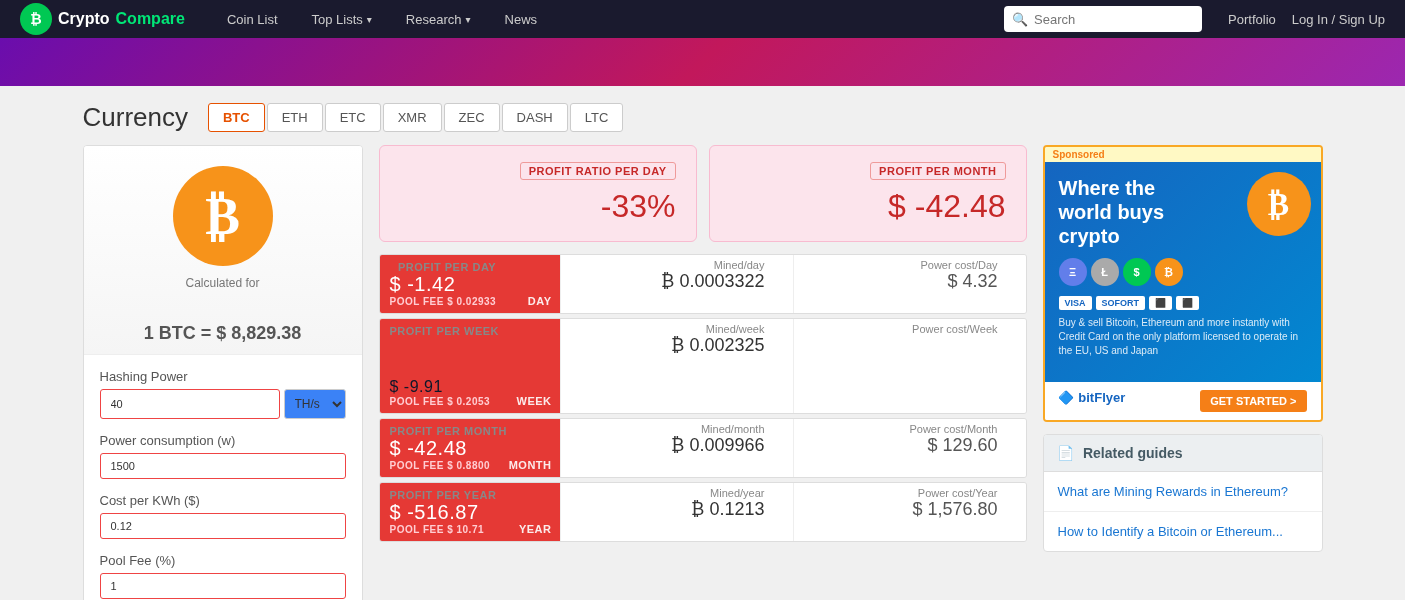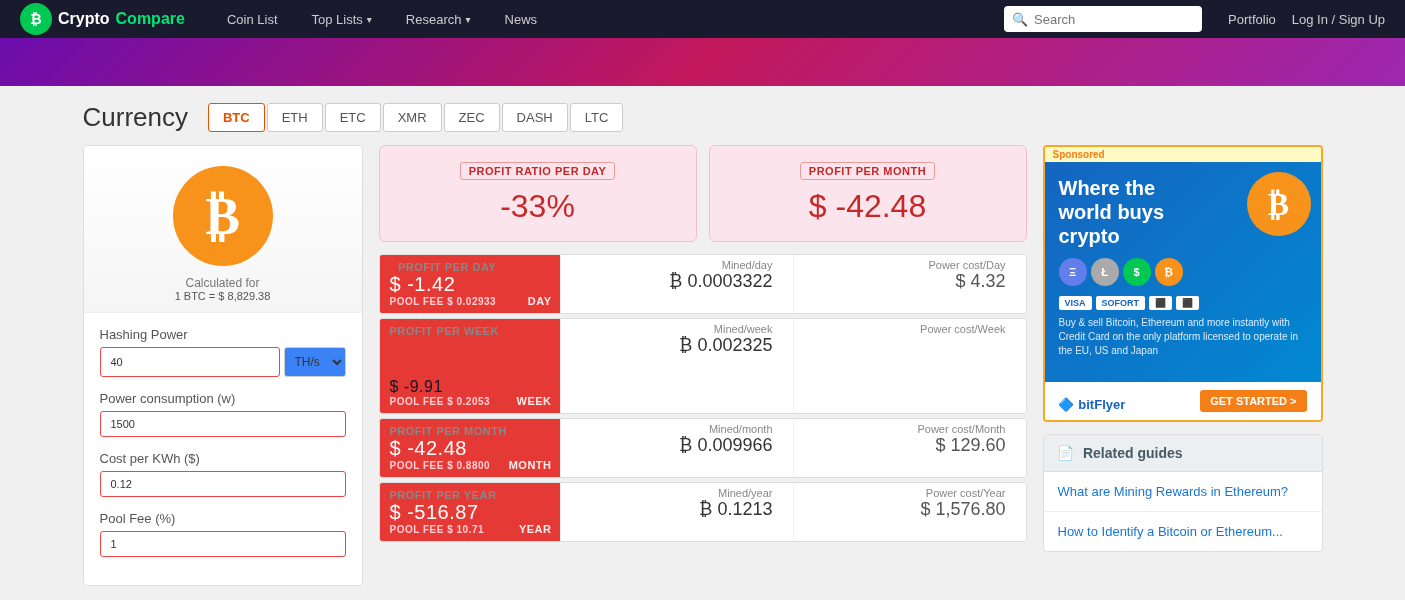--- a/index.html
+++ b/index.html
@@ -136,21 +136,21 @@
       display: flex; align-items: center; justify-content: center;
       margin-bottom: 10px;
     }
     .btc-symbol {
       font-size: 52px;
       color: #fff;
       font-weight: bold;
       font-family: serif;
     }
     .calculated-label { font-size: 12px; color: #777; }
-    .calculated-value { font-size: 11px; color: #555; font-weight: 400; }
+    .calculated-value { font-size: 18px; color: #555; font-weight: 700; margin-top: 33px; }
 
     .form-section { padding: 14px 16px; }
     .form-group { margin-bottom: 14px; }
     .form-label { font-size: 13px; color: #555; margin-bottom: 5px; display: block; font-weight: 500; }
     .form-control {
       width: 100%;
       border: 1px solid #ef4444;
       border-radius: 3px;
       padding: 6px 10px;
       font-size: 11px;
@@ -175,21 +175,21 @@
 
     
     .profit-summary {
       display: grid;
       grid-template-columns: 1fr 1fr;
       gap: 12px;
     }
     .profit-card {
       border-radius: 6px;
       padding: 16px 20px;
-      text-align: center;
+      text-align: right;
     }
     .profit-card-day {
       background: #fce4ec;
       border: 1px solid #f8bbd0;
     }
     .profit-card-month {
       background: #fce4ec;
       border: 1px solid #f8bbd0;
     }
     .profit-card-label {
@@ -225,21 +225,21 @@
       display: flex; align-items: flex-end; justify-content: flex-start;
       padding: 6px 10px 6px;
       font-size: 12px;
       font-weight: 600;
       text-transform: uppercase;
       letter-spacing: 0.5px;
       position: relative;
     }
     .detail-col {
       background: #fff;
-      padding: 4px 20px;
+      padding: 4px 28px;
       text-align: right;
       border-left: 1px solid #eee;
     }
     .col-sublabel {
       font-size: 11px;
       color: #888;
       text-align: right;
     }
     .col-value-dark {
       font-size: 18px;
@@ -306,21 +306,21 @@
       display: flex; gap: 4px; align-items: center; margin-bottom: 6px; flex-wrap: wrap;
     }
     .ad-payment-badge {
       background: #fff; color: #1565c0; font-size: 9px; font-weight: 700;
       padding: 2px 6px; border-radius: 2px;
     }
     .ad-desc { font-size: 10px; color: rgba(255,255,255,0.85); line-height: 1.4; margin-bottom: 10px; }
     .ad-footer {
       background: #fff;
       padding: 8px 14px;
-      display: flex; align-items: flex-end; justify-content: space-between;
+      display: flex; align-items: flex-start; justify-content: space-between;
     }
     .ad-footer-logo { font-size: 13px; font-weight: 700; color: #1565c0; }
     .ad-cta {
       background: #f57f17;
       color: #fff;
       font-size: 11px;
       font-weight: 700;
       padding: 5px 10px;
       border-radius: 3px;
       cursor: pointer;

